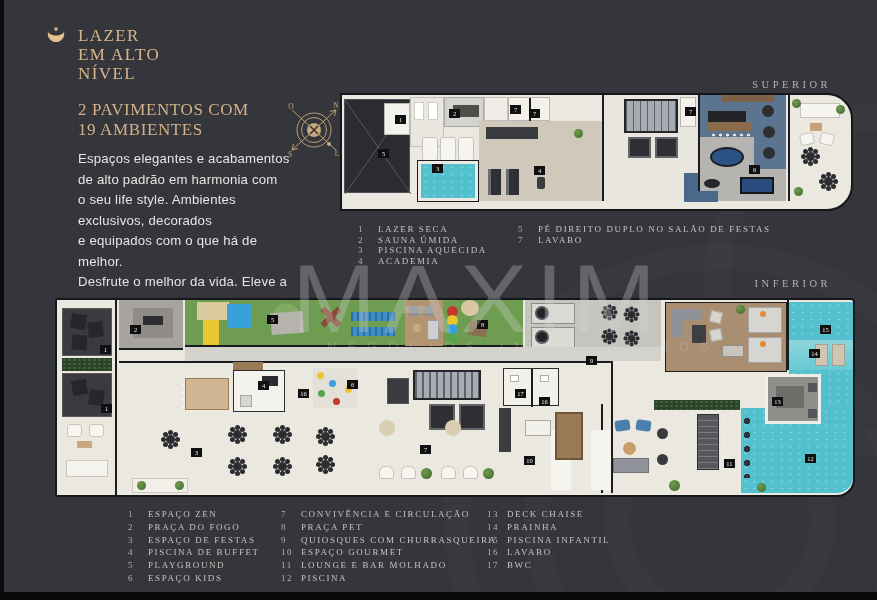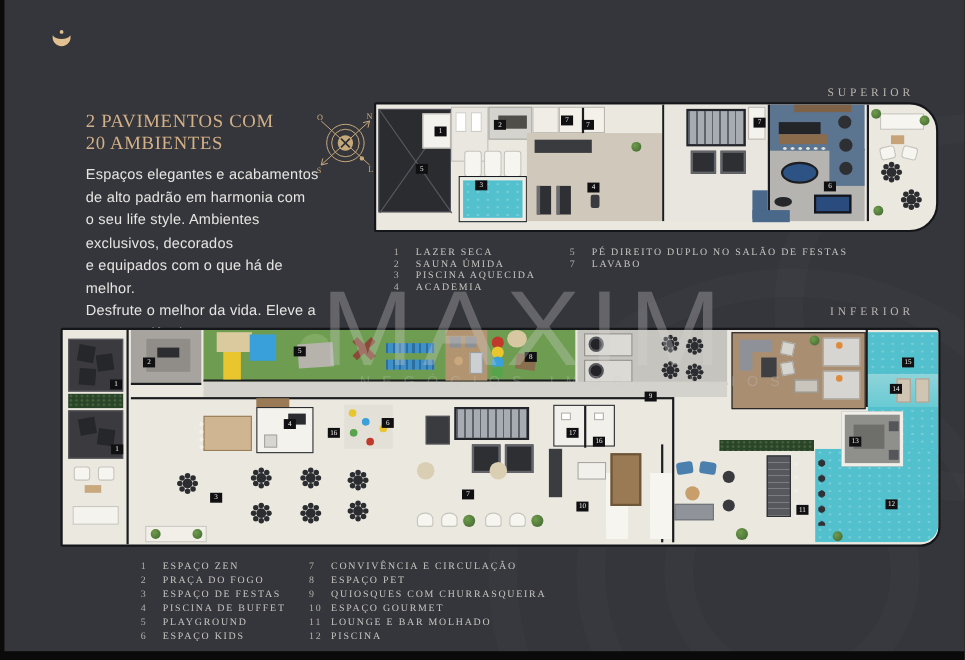--- a/index.html
+++ b/index.html
@@ -56,22 +56,25 @@
   <div class="ring" style="left:720px;top:520px;width:180px;height:180px;"></div>
   <div class="ring" style="left:720px;top:520px;width:340px;height:340px;"></div>
   <div class="ring" style="left:720px;top:520px;width:500px;height:500px;"></div>
   <div class="ring" style="left:880px;top:280px;width:300px;height:300px;"></div>
 
   <svg class="abs" style="left:46px;top:27px;" width="20" height="16" viewBox="0 0 20 16">
     <path d="M 2 5 A 8.2 8.2 0 1 0 18 5 A 8.6 5.4 0 0 1 2 5 Z" fill="#e2c08f"></path>
     <circle cx="10" cy="2" r="1.7" fill="#e2c08f"></circle>
   </svg>
 
+  <div class="abs eyebrow pre">LAZER
+EM ALTO
+NÍVEL</div>
   <div class="abs heading pre">2 PAVIMENTOS COM
-20 AMBIENTES</div>
+19 AMBIENTES</div>
   <div class="abs bodytxt pre">Espaços elegantes e acabamentos
 de alto padrão em harmonia com
 o seu life style. Ambientes
 exclusivos, decorados
 e equipados com o que há de
 melhor.
 Desfrute o melhor da vida. Eleve a
 sua experiência.</div>
 
   <svg class="abs" style="left:283px;top:101px;" width="62" height="58" viewBox="0 0 62 58">
@@ -386,22 +389,29 @@
   <div class="abs legend leg-inf" style="left:128px;top:508px;" id="inf-col1">
       <div class="lrow"><span class="n">1</span><span class="lab">ESPAÇO ZEN</span></div>
       <div class="lrow"><span class="n">2</span><span class="lab">PRAÇA DO FOGO</span></div>
       <div class="lrow"><span class="n">3</span><span class="lab">ESPAÇO DE FESTAS</span></div>
       <div class="lrow"><span class="n">4</span><span class="lab">PISCINA DE BUFFET</span></div>
       <div class="lrow"><span class="n">5</span><span class="lab">PLAYGROUND</span></div>
       <div class="lrow"><span class="n">6</span><span class="lab">ESPAÇO KIDS</span></div>
     </div>
   <div class="abs legend leg-inf" style="left:281px;top:508px;" id="inf-col2">
       <div class="lrow"><span class="n">7</span><span class="lab">CONVIVÊNCIA E CIRCULAÇÃO</span></div>
-      <div class="lrow"><span class="n">8</span><span class="lab">ESPAÇO PET</span></div>
+      <div class="lrow"><span class="n">8</span><span class="lab">PRAÇA PET</span></div>
       <div class="lrow"><span class="n">9</span><span class="lab">QUIOSQUES COM CHURRASQUEIRA</span></div>
       <div class="lrow"><span class="n">10</span><span class="lab">ESPAÇO GOURMET</span></div>
       <div class="lrow"><span class="n">11</span><span class="lab">LOUNGE E BAR MOLHADO</span></div>
       <div class="lrow"><span class="n">12</span><span class="lab">PISCINA</span></div>
     </div>
+  <div class="abs legend leg-inf" style="left:487px;top:508px;" id="inf-col3">
+      <div class="lrow"><span class="n">13</span><span class="lab">DECK CHAISE</span></div>
+      <div class="lrow"><span class="n">14</span><span class="lab">PRAINHA</span></div>
+      <div class="lrow"><span class="n">15</span><span class="lab">PISCINA INFANTIL</span></div>
+      <div class="lrow"><span class="n">16</span><span class="lab">LAVABO</span></div>
+      <div class="lrow"><span class="n">17</span><span class="lab">BWC</span></div>
+    </div>
 
   <div class="abs" style="left:0;top:0;width:4px;height:600px;background:#0b0b0c;"></div>
   <div class="abs" style="left:0;top:592px;width:877px;height:8px;background:#0a0a0b;"></div>
 </div>
 
 </body></html>

